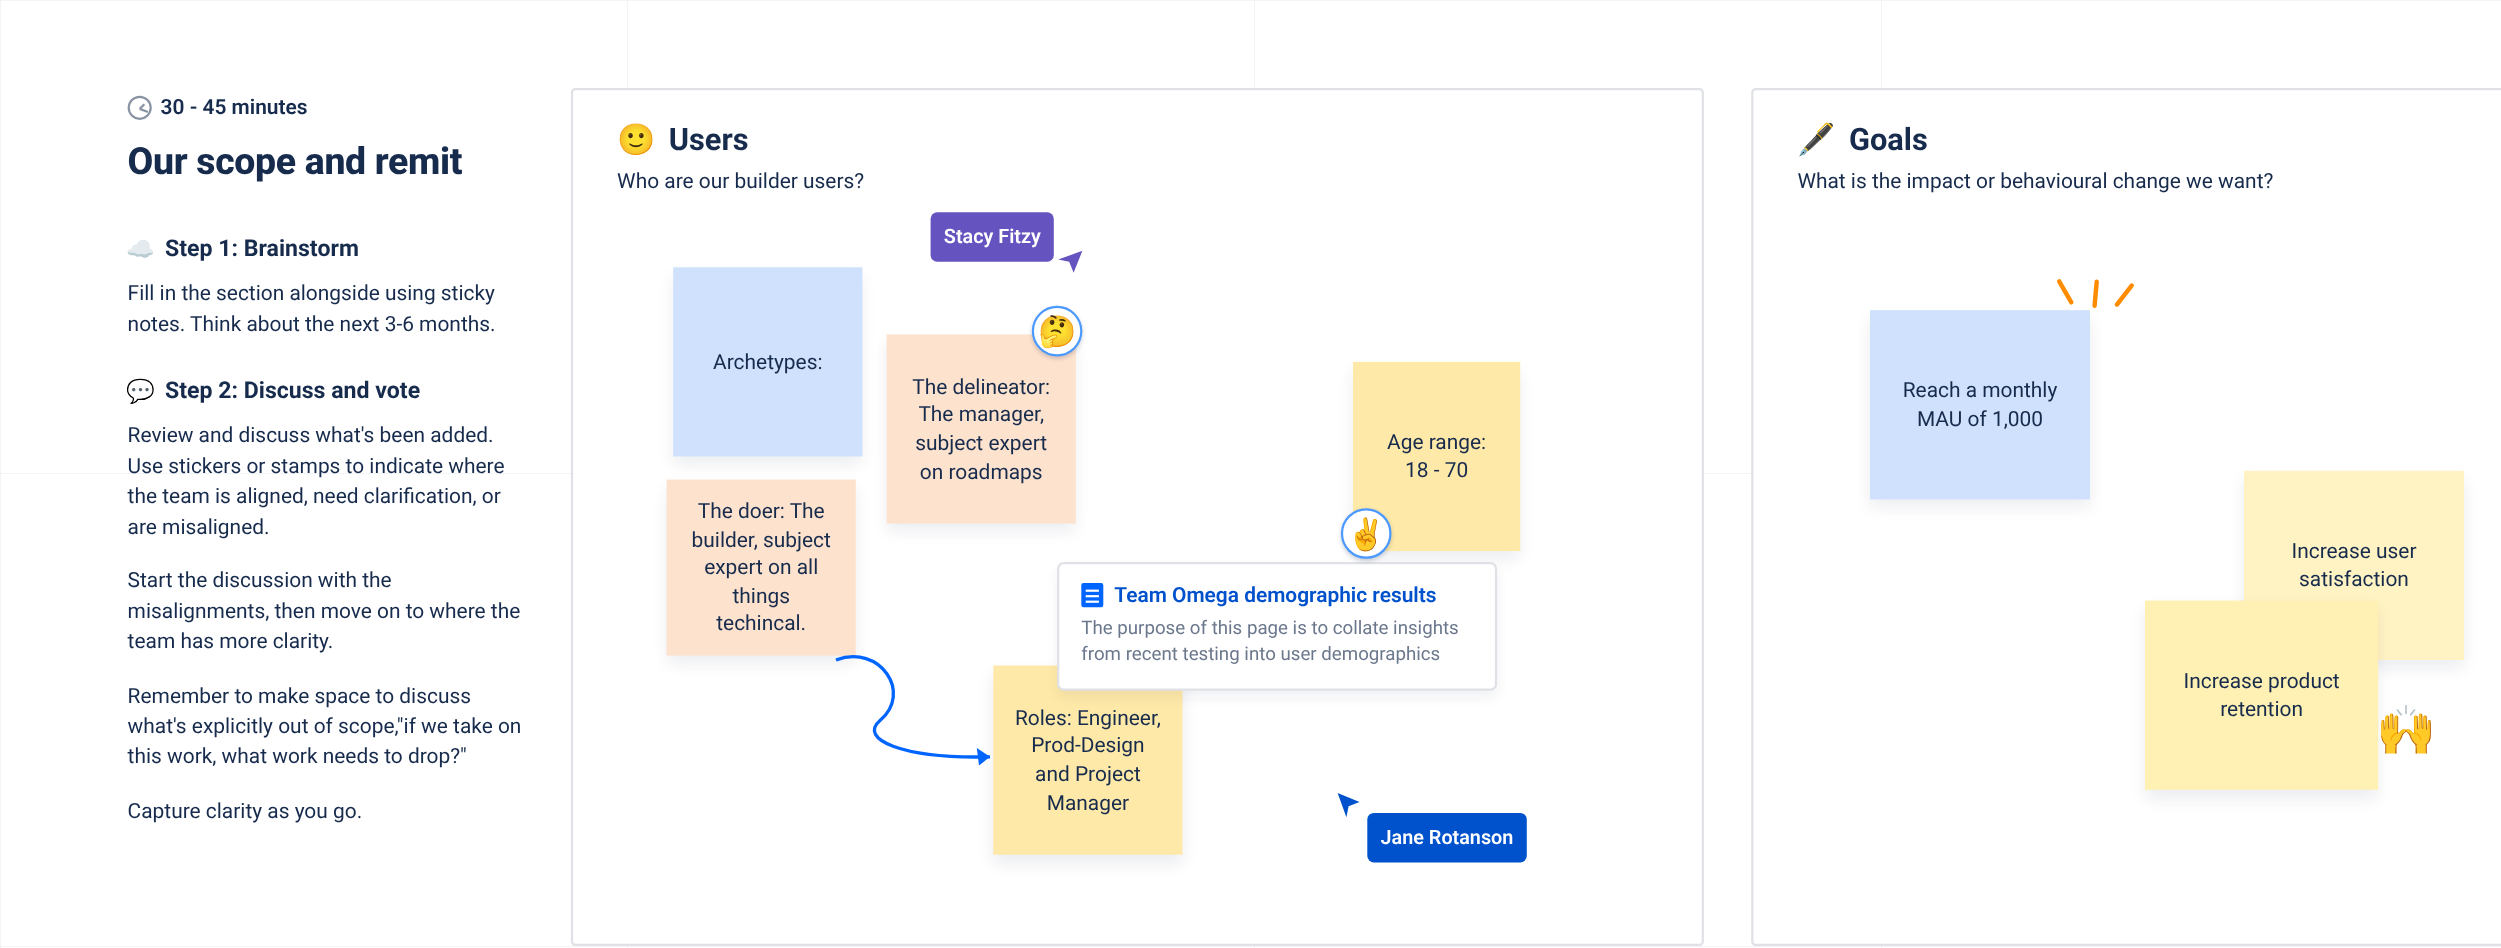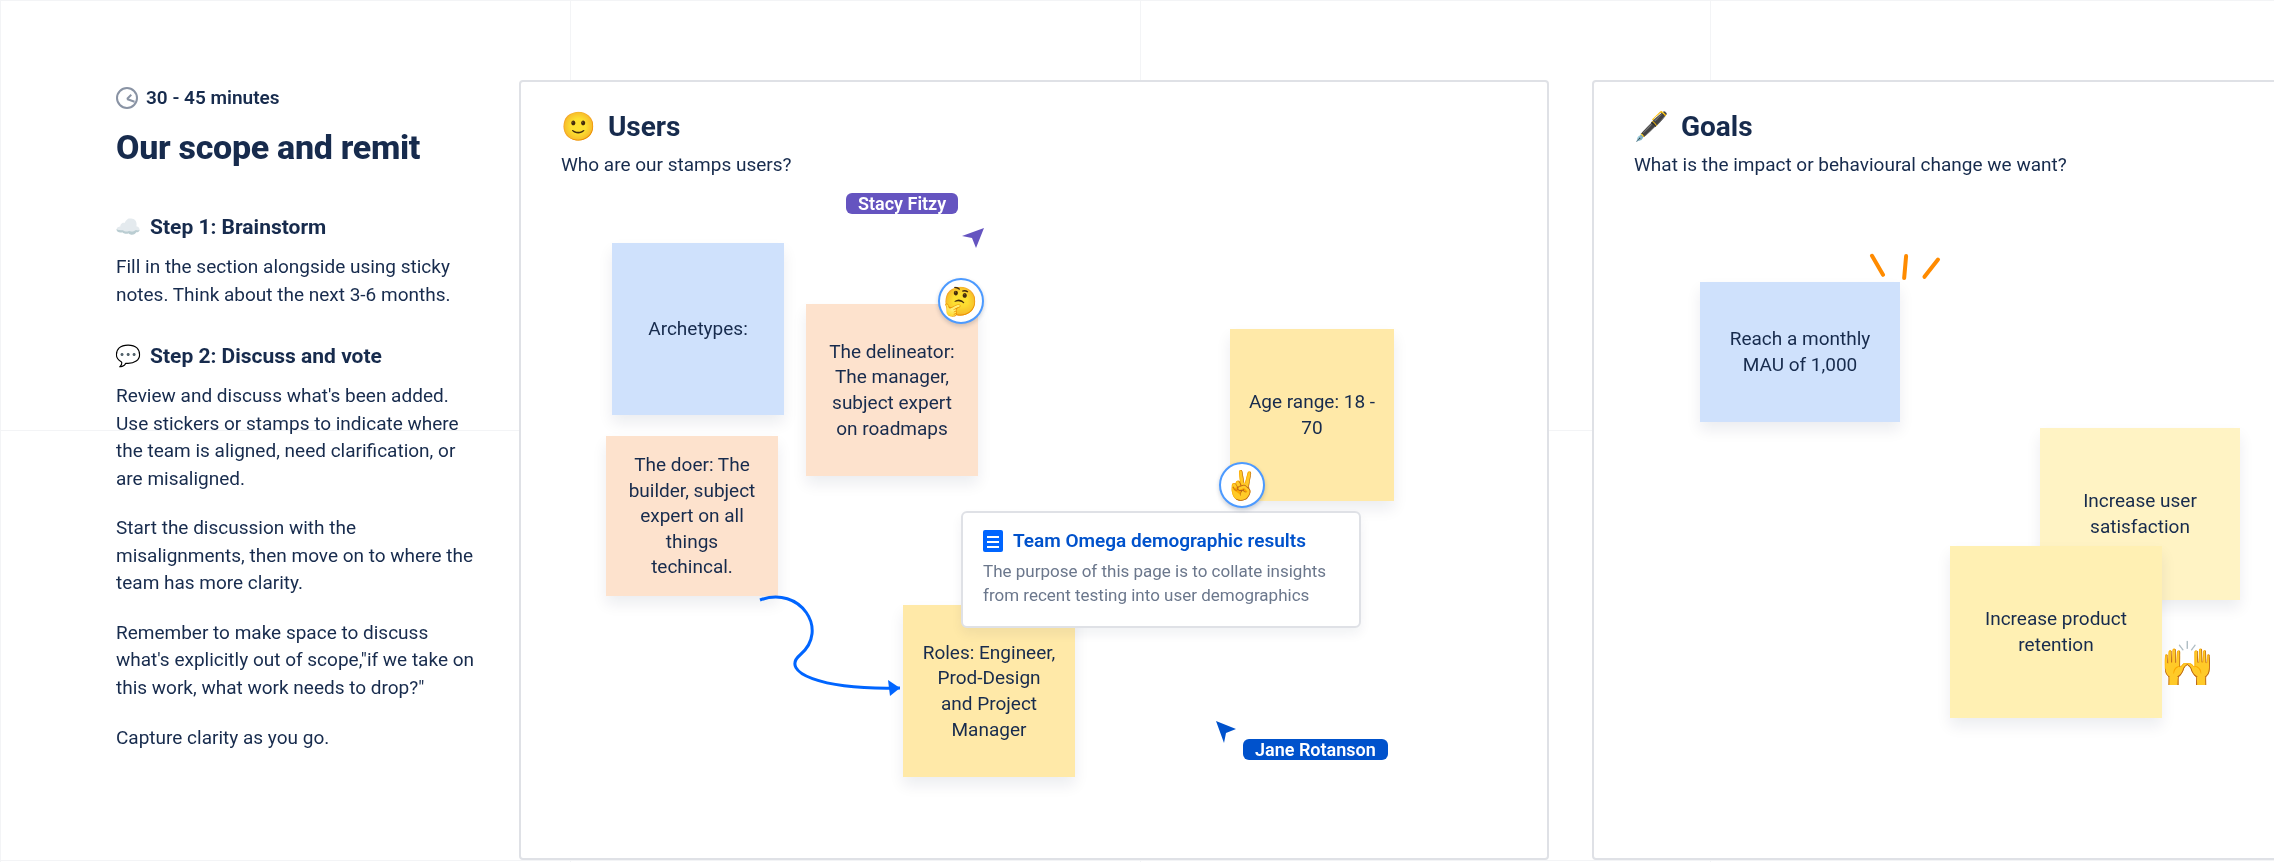--- a/index.html
+++ b/index.html
@@ -66,21 +66,21 @@
     border-radius:50%;
     background:#fff;
     border: 2px solid #4C9AFF;
     display:flex; align-items:center; justify-content:center;
     font-size: 28px;
     box-shadow: 0 2px 4px rgba(9,30,66,0.2);
   }
 
   .cursor-tag {
     position:absolute;
-    padding: 0 12px;
+    padding: 12px 12px;
     border-radius: 6px;
     color:#fff;
     font-size: 18px;
     font-weight: 600;
     white-space: nowrap;
   }
   .cursor-tag.purple { background:#6554C0; }
   .cursor-tag.blue { background:#0052CC; }
 
   .cursor-arrow { position:absolute; }
@@ -142,34 +142,34 @@
     <div class="body-text" style="width:360px; margin-top:22px;">Remember to make space to discuss what's explicitly out of scope,"if we take on this work, what work needs to drop?"</div>
     <div class="body-text" style="width:360px; margin-top:22px;">Capture clarity as you go.</div>
   </div>
 
   <div class="panel abs" style="left:507px; top:80px; width:1030px; height:780px;">
     <div class="abs" style="left:28px; top:28px;">
       <div class="section-header">
         <span class="section-emoji">🙂</span>
         <span class="section-title">Users</span>
       </div>
-      <div class="section-sub">Who are our stamps users?</div>
+      <div class="section-sub">Who are our builder users?</div>
     </div>
   </div>
 
   <div class="sticky blue" style="left:612px; top:243px; width:172px; height:172px;">Archetypes:</div>
 
   <div class="sticky orange" style="left:806px; top:304px; width:172px; height:172px;">The delineator: The manager, subject expert on roadmaps</div>
   <div class="stamp" style="left:938px; top:278px;">
       <span>🤔</span>
     </div>
 
   <div class="sticky orange" style="left:606px; top:436px; width:172px; height:160px;">The doer: The builder, subject expert on all things techincal.</div>
 
-  <div class="sticky yellow" style="left:1230px; top:329px; width:164px; height:172px;">Age range: 18 - 70</div>
+  <div class="sticky yellow" style="left:1230px; top:329px; width:152px; height:172px;">Age range: 18 - 70</div>
 
   <div class="sticky yellow" style="left:903px; top:605px; width:172px; height:172px;">Roles: Engineer, Prod-Design and Project Manager</div>
 
   <div class="linkcard" style="left:961px; top:511px; width:400px;">
     <div class="lc-head">
       <span class="doc-icon"></span>
       <span class="lc-title">Team Omega demographic results</span>
     </div>
     <div class="lc-desc">The purpose of this page is to collate insights from recent testing into user demographics</div>
   </div>
@@ -199,21 +199,21 @@
   <div class="panel abs" style="left:1580px; top:80px; width:800px; height:780px;">
     <div class="abs" style="left:28px; top:28px;">
       <div class="section-header">
         <span class="section-emoji">🖋️</span>
         <span class="section-title">Goals</span>
       </div>
       <div class="section-sub">What is the impact or behavioural change we want?</div>
     </div>
   </div>
 
-  <div class="sticky blue" style="left:1700px; top:282px; width:200px; height:140px;">Reach a monthly MAU of 1,000</div>
+  <div class="sticky blue" style="left:1700px; top:282px; width:200px; height:172px;">Reach a monthly MAU of 1,000</div>
   <div class="spark" style="left:1884px; top:254px;">
     <span style="transform: rotate(-30deg) translateY(-4px);"></span>
     <span style="left:18px; transform: rotate(5deg);"></span>
     <span style="left:36px; transform: rotate(38deg) translateY(-2px);"></span>
   </div>
 
   <div class="sticky lightyellow" style="left:2040px; top:428px; width:200px; height:172px;">Increase user satisfaction</div>
 
   <div class="sticky paleyellow" style="left:1950px; top:546px; width:212px; height:172px;">Increase product retention</div>
   <div class="raised" style="left:2160px; top:638px;">🙌</div>

